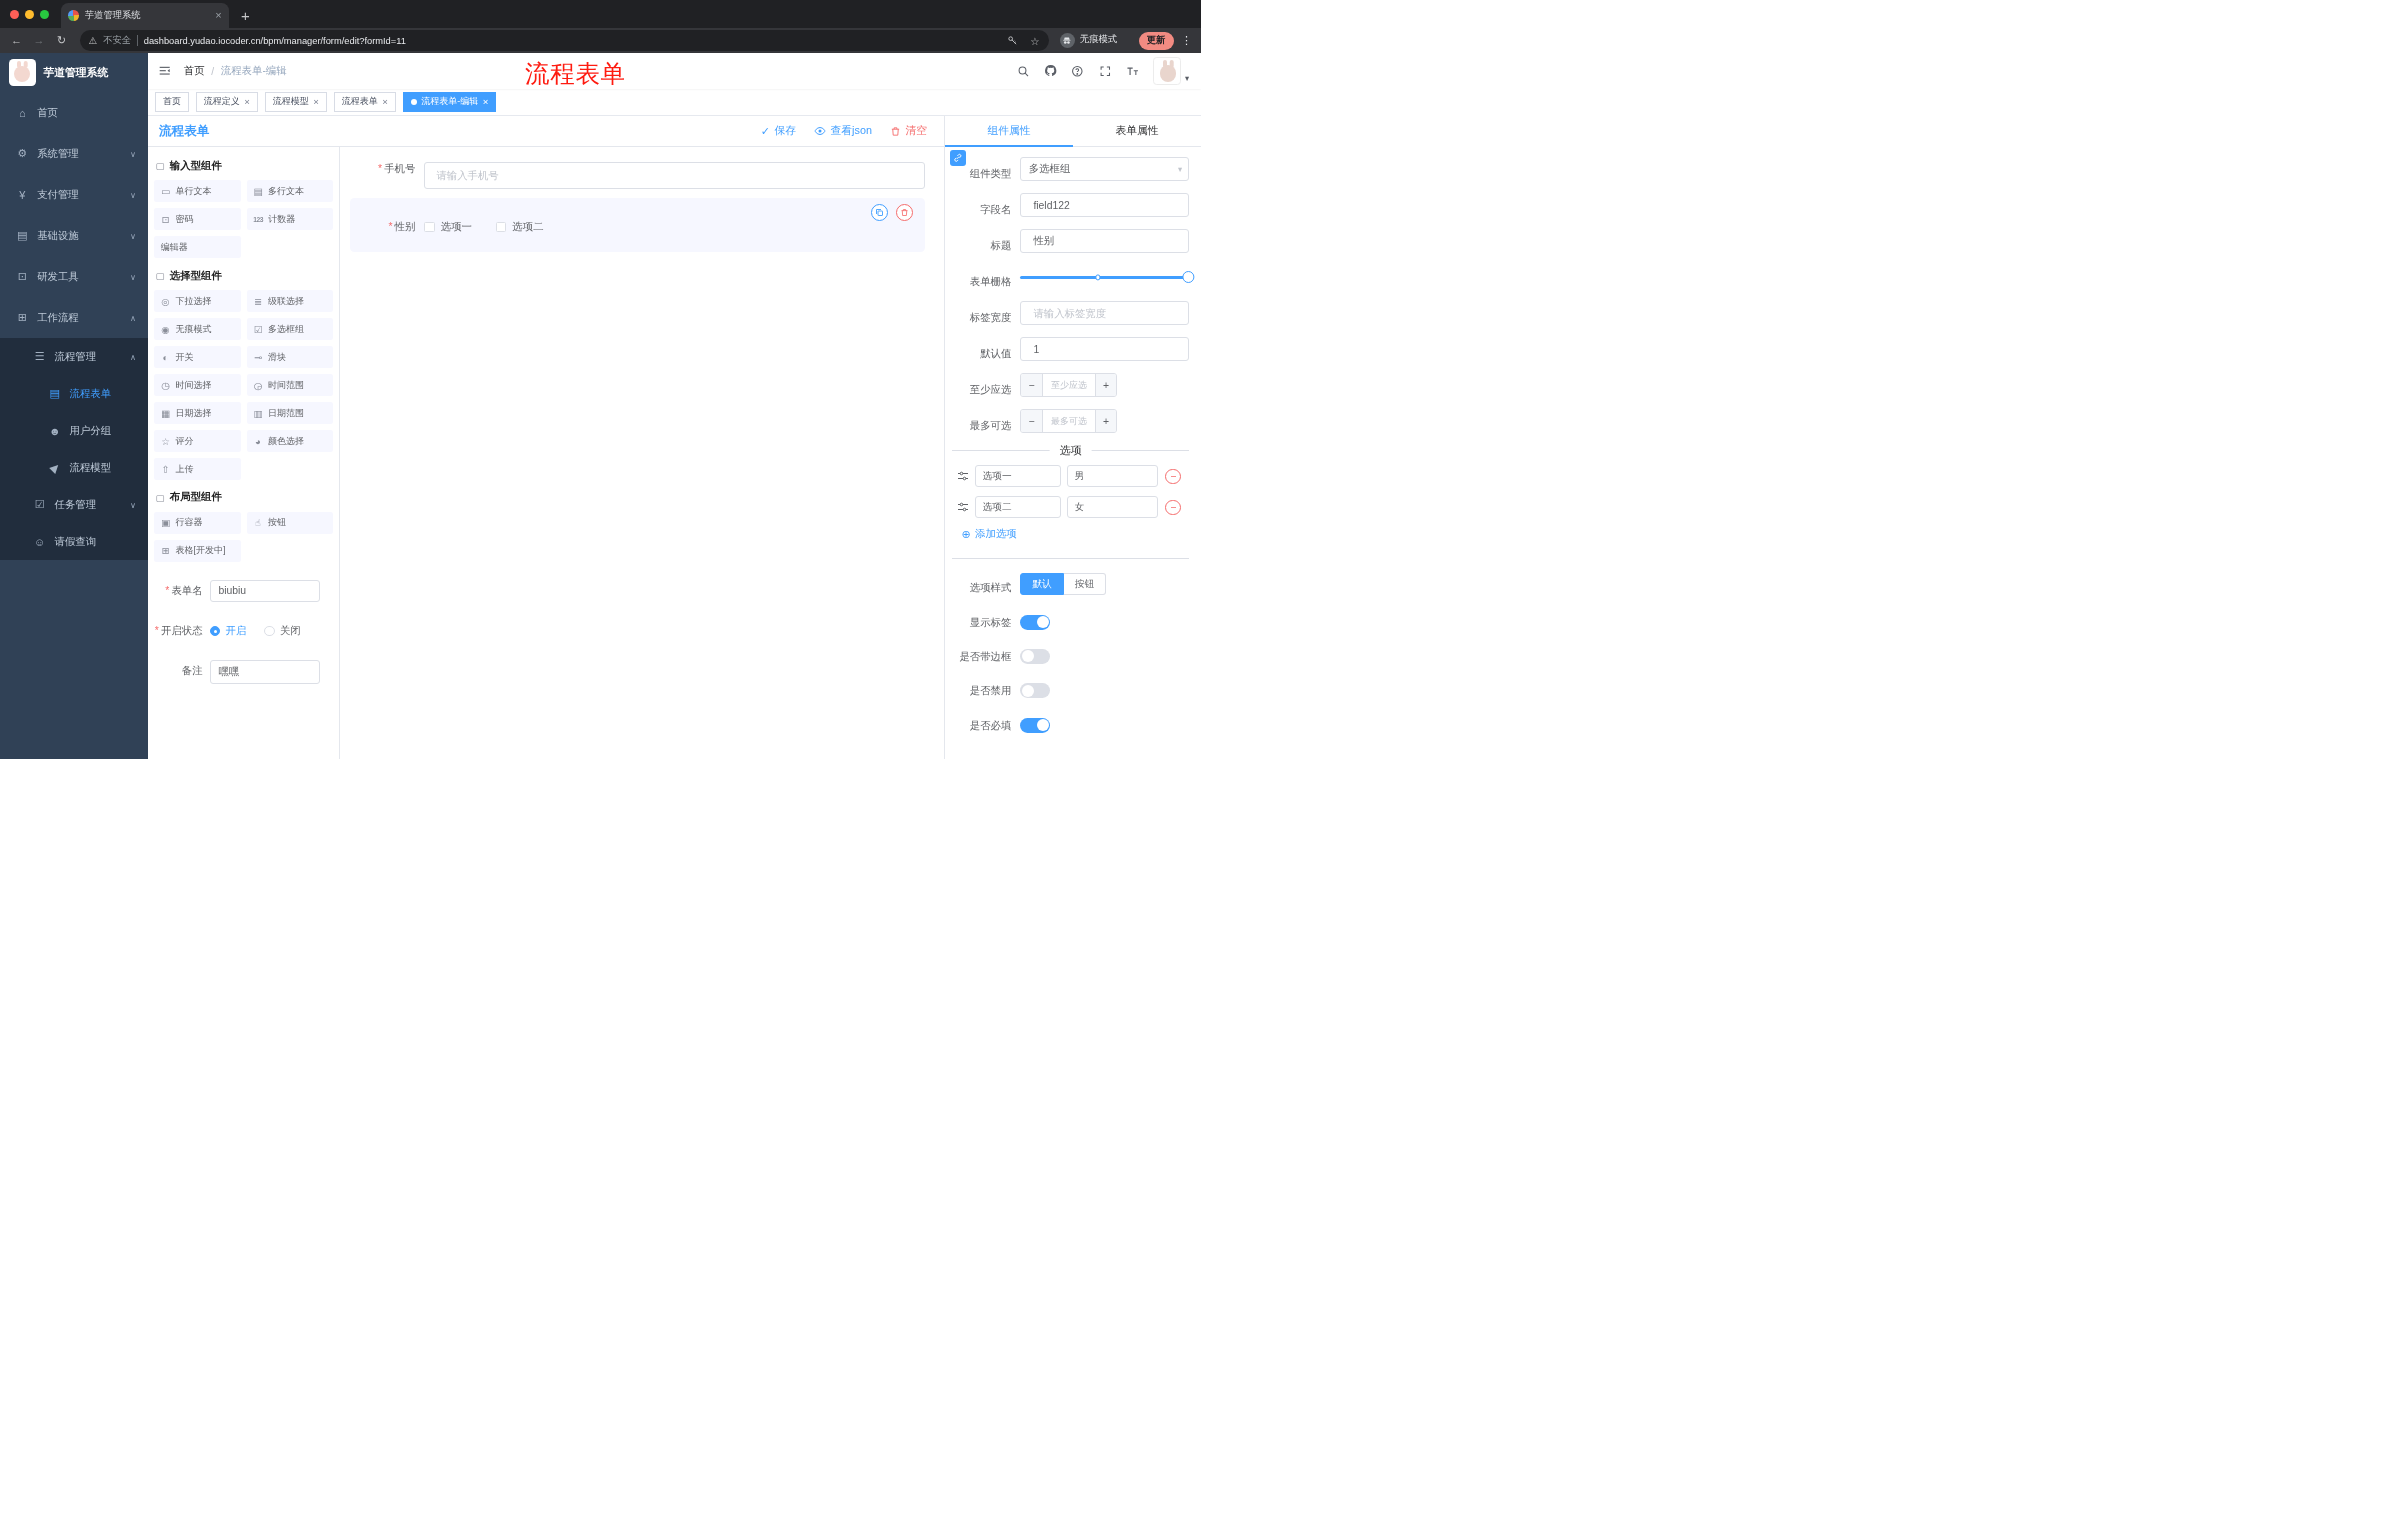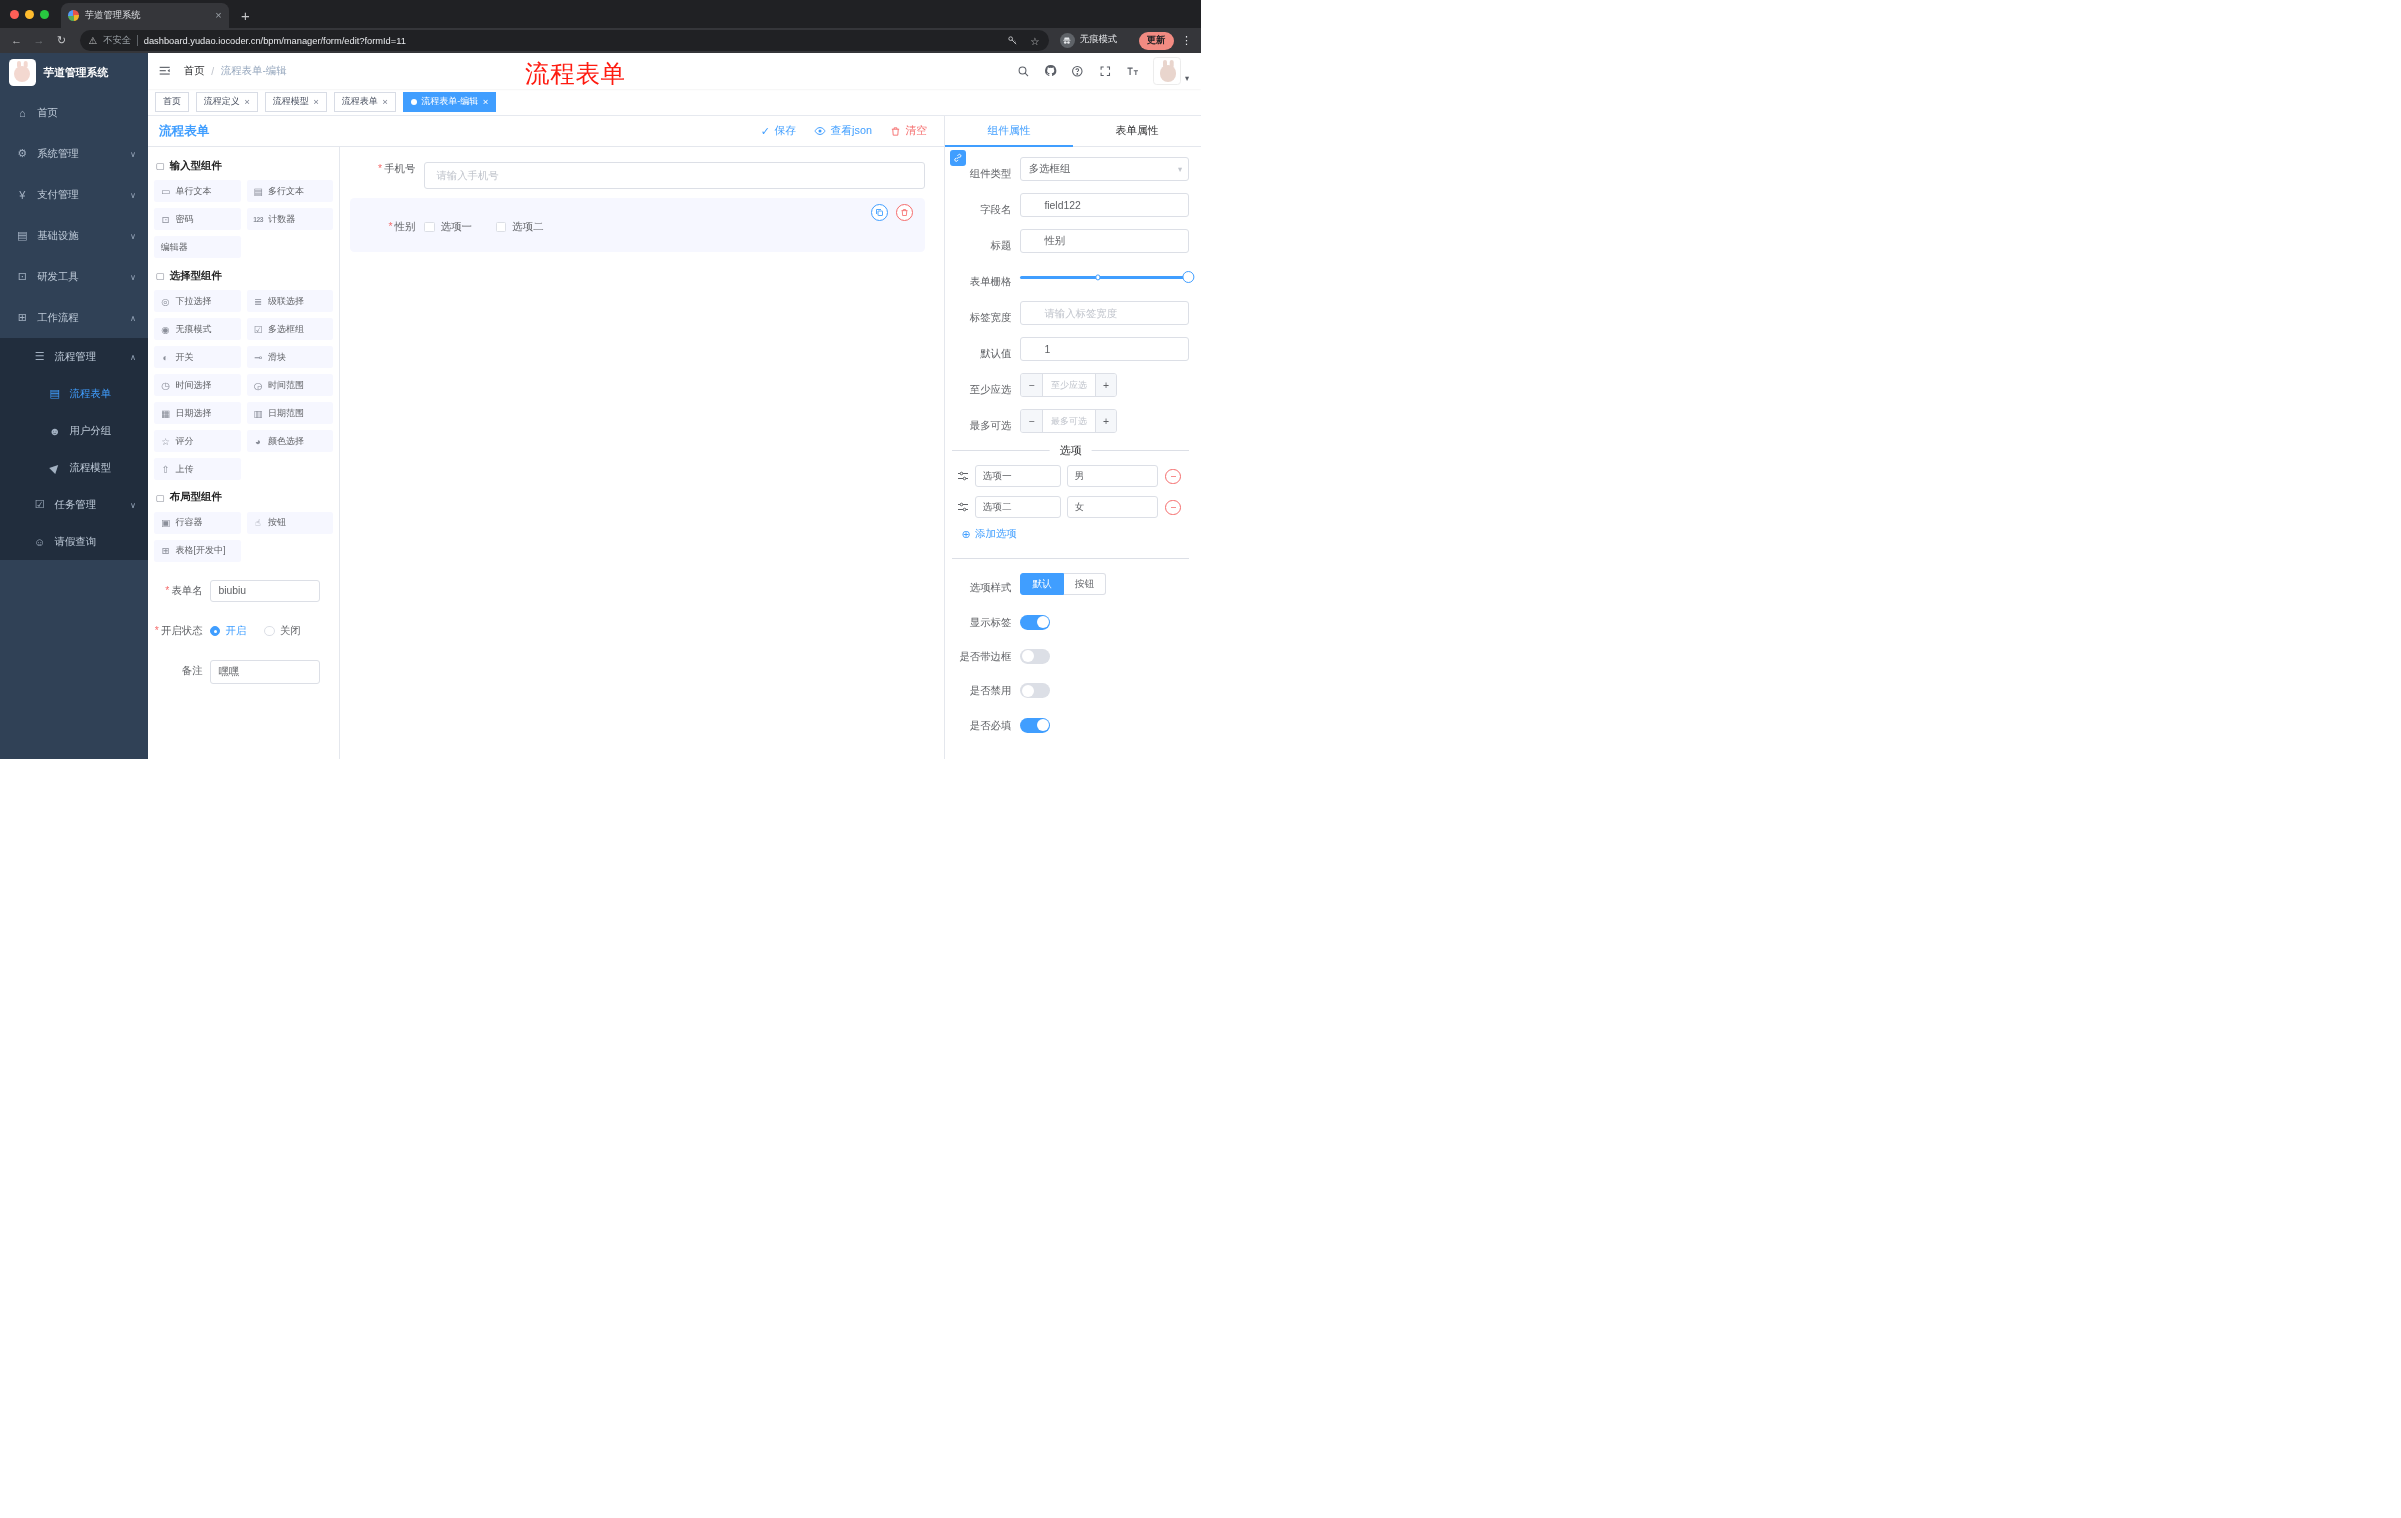--- a/index.html
+++ b/index.html
@@ -136,21 +136,21 @@
   .props-tabs { height:31px; display:flex; border-bottom:0.7px solid #e4e7ed; flex-shrink:0; }
   .ptab { flex:1; display:flex; align-items:center; justify-content:center; font-size:10.8px; color:#303133; position:relative; cursor:pointer; }
   .ptab.active { color:#409eff; }
   .ptab.active::after { content:""; position:absolute; left:0; right:0; bottom:-0.7px; height:1.5px; background:#409eff; }
   .link-badge { position:absolute; left:4.5px; top:34px; width:16.3px; height:16.3px; border-radius:3px; background:#409eff;
                 display:flex; align-items:center; justify-content:center; z-index:2; }
   .props-body { flex:1; overflow:hidden; padding:10.4px 12px 0 7.4px; }
   .prop-row { display:flex; align-items:flex-end; margin-bottom:12px; }
   .prop-label { width:68px; text-align:right; padding-right:9px; font-size:10.4px; color:#606266; flex-shrink:0; white-space:nowrap; }
   .prop-control { flex:1; min-width:0; }
-  .prop-input { width:100%; height:24px; border:0.7px solid #dcdfe6; border-radius:3px; padding:0 23px; font-size:10.4px; color:#606266; font-family:inherit; }
+  .prop-input { width:100%; height:24px; border:0.7px solid #dcdfe6; border-radius:3px; padding:0 12px; font-size:10.4px; color:#606266; font-family:inherit; }
   .prop-select { height:24px; border:0.7px solid #dcdfe6; border-radius:3px; display:flex; align-items:center; padding:0 6px 0 7.4px; color:#606266; font-size:10.4px; cursor:pointer; }
   .caret { margin-left:auto; color:#c0c4cc; font-size:8.2px; }
   .slider { height:24px; display:flex; align-items:center; position:relative; }
   .slider-track { width:100%; height:3.7px; border-radius:2.2px; background:#409eff; position:relative; }
   .slider-mark { position:absolute; left:46%; top:50%; transform:translate(-50%,-50%); width:5.2px; height:5.2px; border-radius:50%; background:#fff; border:0.7px solid #409eff; }
   .slider-handle { position:absolute; right:0; top:50%; transform:translate(45%,-50%); width:12px; height:12px; border-radius:50%; background:#fff; border:1.5px solid #409eff; cursor:grab; }
   .stepper { width:97px; height:24px; border:0.7px solid #dcdfe6; border-radius:3px; display:flex; overflow:hidden; background:#fff; }
   .step-btn { width:21.5px; background:#f5f7fa; color:#606266; display:flex; align-items:center; justify-content:center; font-size:10.4px; cursor:pointer; flex-shrink:0; }
   .step-btn.minus { border-right:0.7px solid #dcdfe6; }
   .step-btn.plus { border-left:0.7px solid #dcdfe6; }

